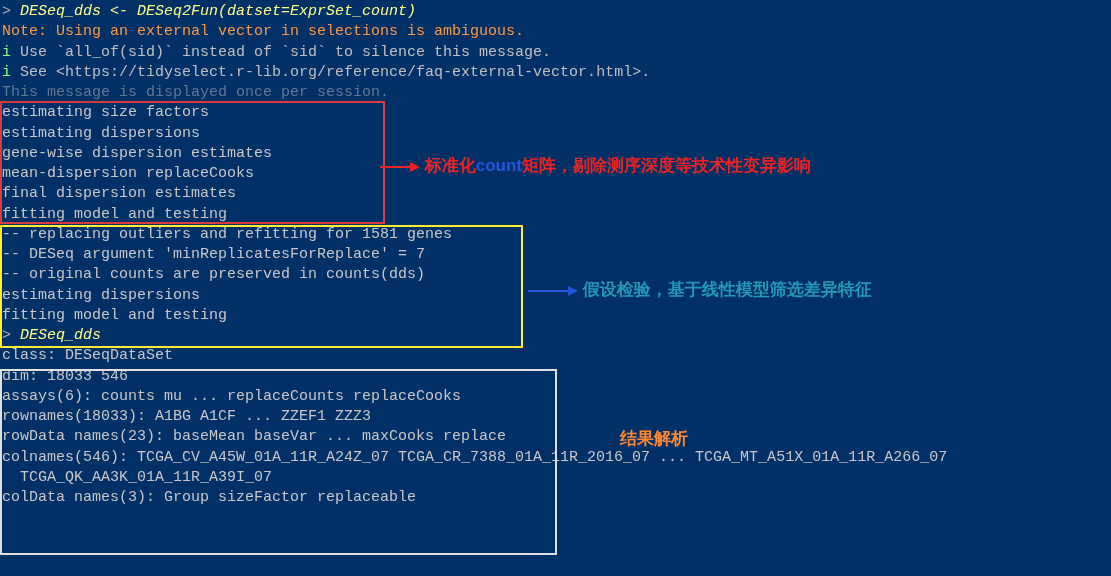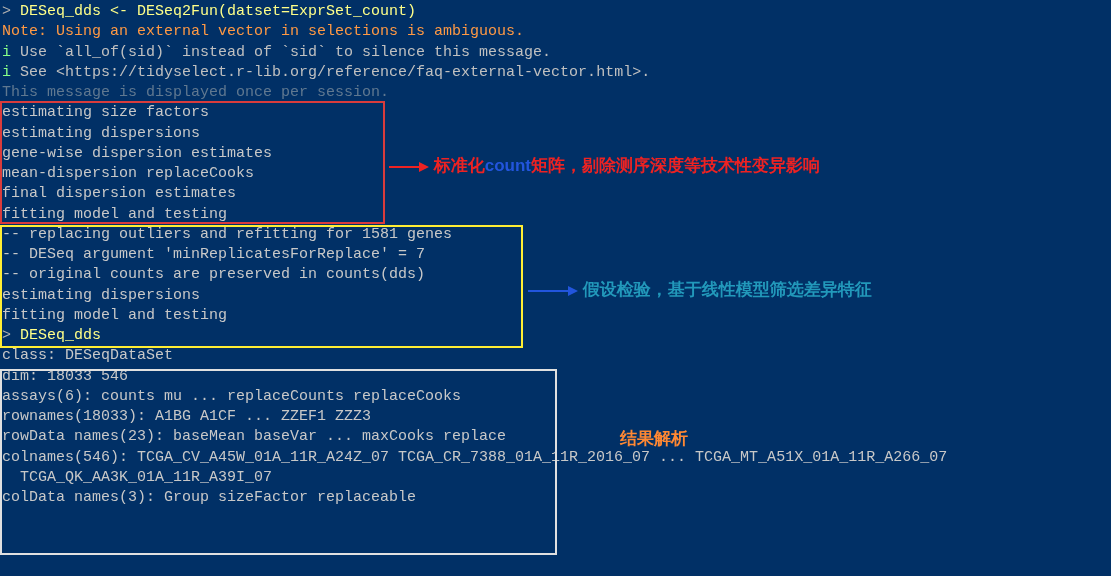--- a/index.html
+++ b/index.html
@@ -20,20 +20,21 @@
     }
     .line {
       white-space: pre;
       padding-left: 2px;
     }
     .prompt {
       color: #b0b0b0;
     }
     .cmd-yellow {
       color: #ffff88;
+      font-style: italic;
     }
     .note-orange {
       color: #ff9944;
     }
     .info-i {
       color: #88ff88;
     }
     .info-gray {
       color: #c0c0c0;
     }
@@ -116,21 +117,21 @@
     <div class="line output-gray">rowData names(23): baseMean baseVar ... maxCooks replace</div>
     <div class="line output-gray">colnames(546): TCGA_CV_A45W_01A_11R_A24Z_07 TCGA_CR_7388_01A_11R_2016_07 ... TCGA_MT_A51X_01A_11R_A266_07</div>
     <div class="line output-gray">  TCGA_QK_AA3K_01A_11R_A39I_07</div>
     <div class="line output-gray">colData names(3): Group sizeFactor replaceable</div>
   </div>
 
 <div class="box-red" style="left:0px; top:101px; width:385px; height:123px;"></div>
 <div class="box-yellow" style="left:0px; top:225px; width:523px; height:123px;"></div>
 <div class="box-white" style="left:0px; top:369px; width:557px; height:186px;"></div>
 
-<div class="annotation" style="left:389px; top:155px;">
+<div class="annotation" style="left:380px; top:155px;">
   <svg class="arrow" width="40" height="14" viewBox="0 0 40 14">
     <line x1="0" y1="7" x2="30" y2="7" stroke="#ee2222" stroke-width="2"></line>
     <polygon points="30,2 40,7 30,12" fill="#ee2222"></polygon>
   </svg>
   <span class="anno-red">标准化</span><span class="anno-blue">count</span><span class="anno-red">矩阵，剔除测序深度等技术性变异影响</span>
 </div>
 
 <div class="annotation" style="left:528px; top:279px;">
   <svg class="arrow" width="50" height="14" viewBox="0 0 50 14">
     <line x1="0" y1="7" x2="40" y2="7" stroke="#2255dd" stroke-width="2"></line>

